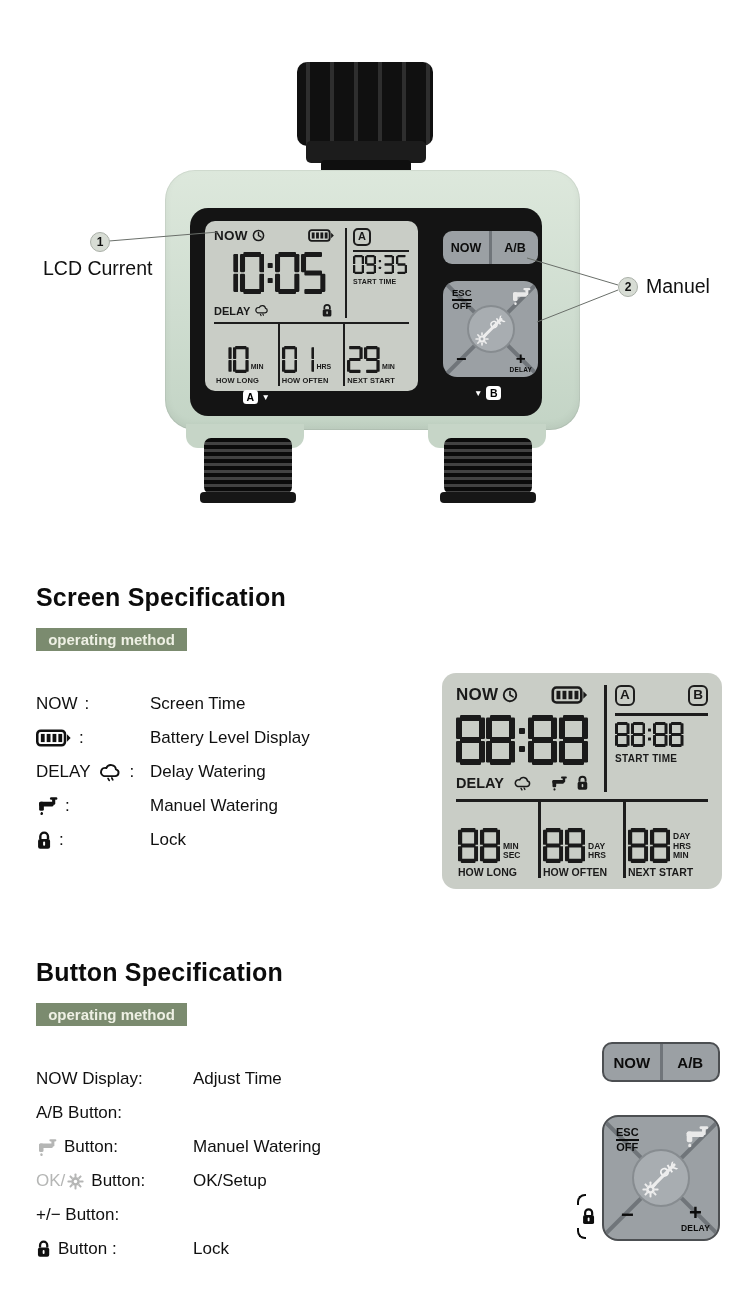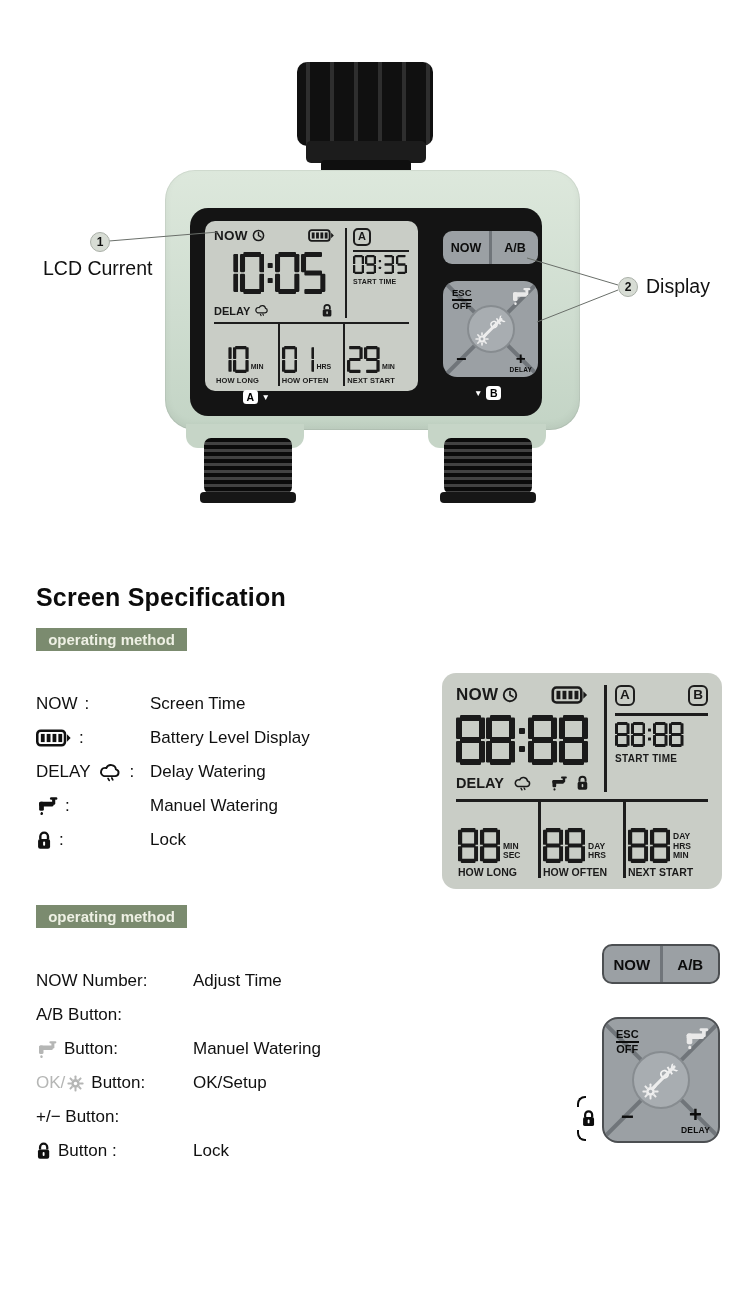--- a/index.html
+++ b/index.html
@@ -424,21 +424,21 @@
     <div class="outlet" style="left:444px;"></div>
 
     <svg class="lines" width="750" height="560">
       <line x1="109" y1="241" x2="218" y2="232" stroke="#6a6f6a" stroke-width="1"></line>
       <line x1="527" y1="258" x2="618" y2="285" stroke="#6a6f6a" stroke-width="1"></line>
       <line x1="537" y1="322" x2="618" y2="290" stroke="#6a6f6a" stroke-width="1"></line>
     </svg>
     <div class="callout-num" style="left:90px;top:232px;">1</div>
     <div class="callout-label" style="left:43px;top:257px;">LCD Current</div>
     <div class="callout-num" style="left:618px;top:277px;">2</div>
-    <div class="callout-label" style="left:646px;top:275px;">Display</div>
+    <div class="callout-label" style="left:646px;top:275px;">Manuel</div>
   </div>
 
   <div class="section">
     <h2 class="sec-title" id="screen-title">Screen Specification</h2>
     <div class="badge">operating method</div>
 
     <div class="grid">
       <div class="rows screen-rows">
         <div class="spec-row">
           <span class="term">
@@ -682,27 +682,28 @@
               <span class="m-unit"><span>DAY</span><br><span>HRS</span><br><span>MIN</span></span>
             </div>
             <div class="m-label">NEXT START</div>
           </div>
         </div>
       </div>
     </div>
   </div>
 
   <div class="section">
+    <h2 class="sec-title" id="button-title">Button Specification</h2>
     <div class="badge">operating method</div>
 
     <div class="grid">
       <div class="rows button-rows">
         <div class="spec-row">
           <span class="term">
-              <span><span>NOW Number</span><span>:</span></span>
+              <span><span>NOW Display</span><span>:</span></span>
             </span>
           <span class="desc">Adjust Time</span>
         </div>
         <div class="spec-row">
           <span class="term">
               <span><span>A/B Button</span><span>:</span></span>
             </span>
         </div>
         <div class="spec-row">
           <span class="term">

